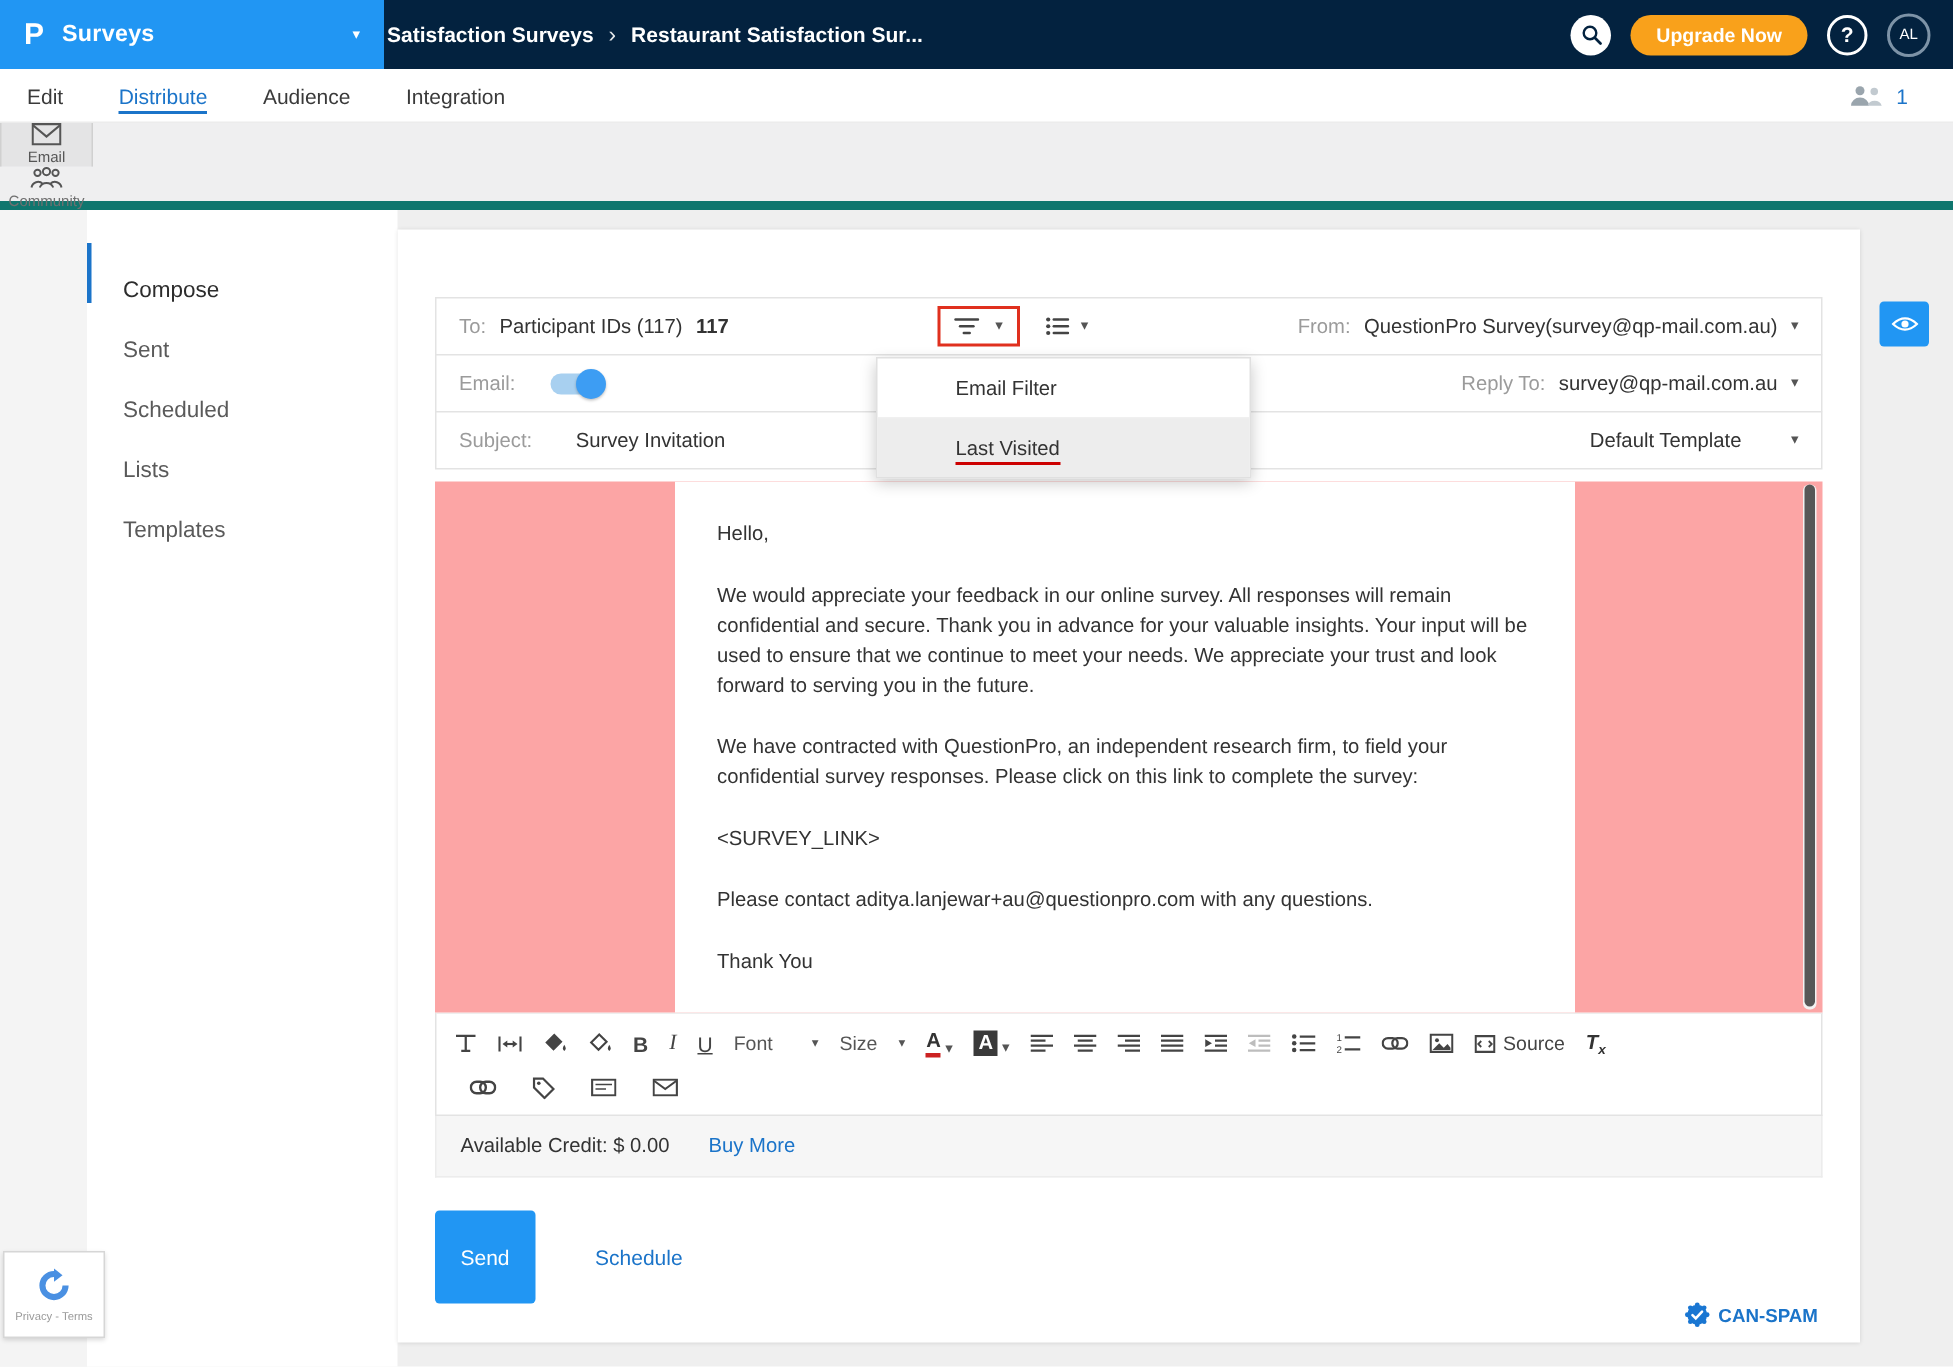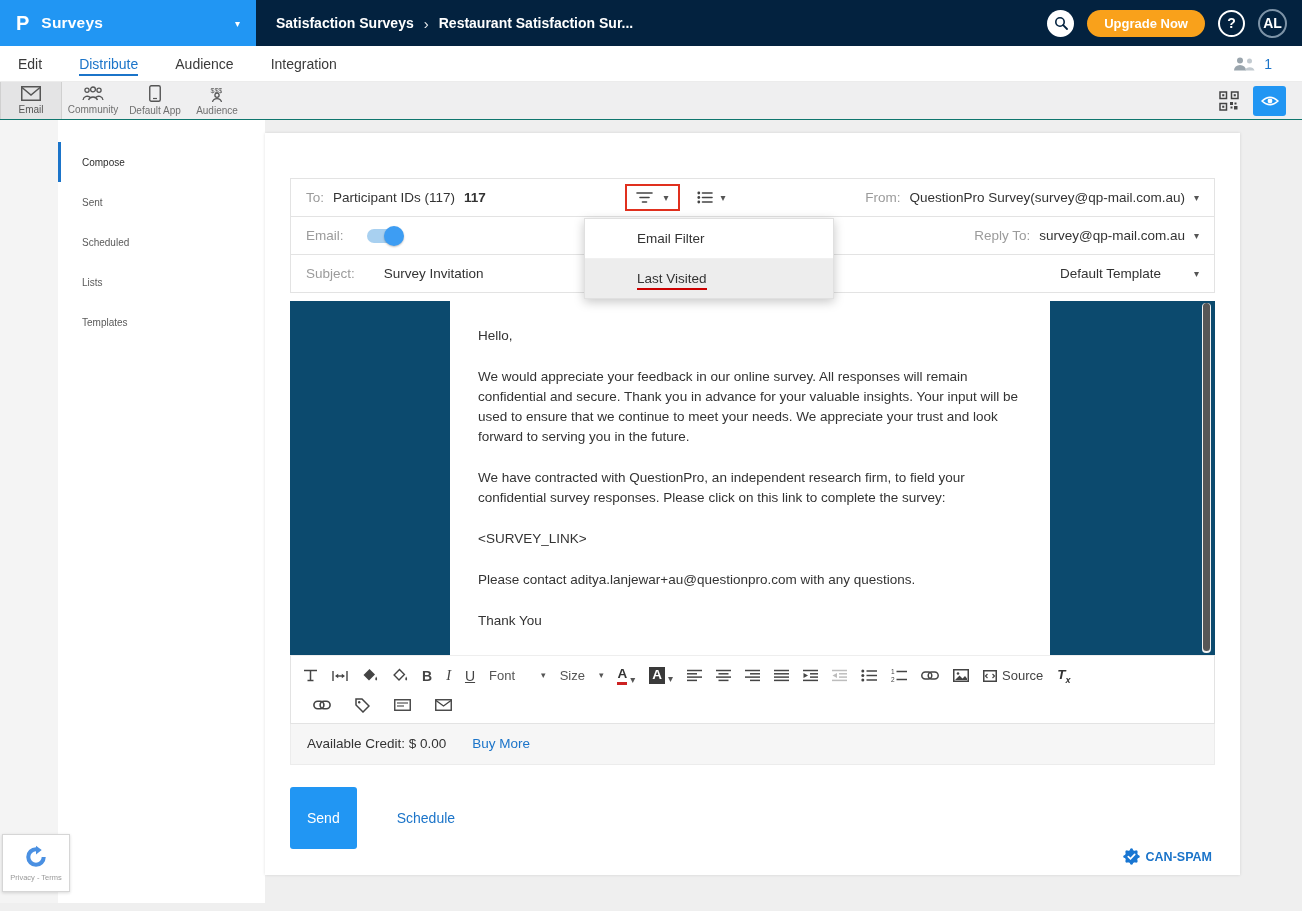--- a/index.html
+++ b/index.html
@@ -6,53 +6,53 @@
   html,body { width:1302px; height:911px; }
   body { font-family:"Liberation Sans","DejaVu Sans",sans-serif; background:#efefef; overflow:hidden; position:relative; font-size:14px; color:#333; }
   svg { display:block; }
 
   
   .topbar { height:46px; background:#03223f; display:flex; align-items:center; color:#fff; }
   .logo-area { width:256px; height:100%; background:#2196f3; display:flex; align-items:center; padding:0 16px; cursor:pointer; }
   .logo-glyph { font-size:20px; font-weight:700; margin-right:12px; }
   .product-name { font-size:15.5px; font-weight:700; letter-spacing:.2px; }
   .logo-caret { margin-left:auto; font-size:10px; color:#fff; }
-  .breadcrumb { display:flex; align-items:center; gap:10px; margin-left:20px; font-size:14px; font-weight:700; }
+  .breadcrumb { display:flex; align-items:center; gap:10px; margin-left:2px; font-size:14px; font-weight:700; }
   .crumb-sep { font-weight:400; font-size:15px; opacity:.9; }
   .topbar-right { margin-left:auto; display:flex; align-items:center; gap:13px; padding-right:15px; }
   .search-btn { width:27px; height:27px; border-radius:50%; background:#fff; display:flex; align-items:center; justify-content:center; cursor:pointer; }
   .upgrade-btn { background:#f9a11b; color:#fff; border:none; border-radius:14px; padding:6px 17px; font-size:13px; font-weight:700; cursor:pointer; font-family:inherit; }
   .help-btn { width:27px; height:27px; border-radius:50%; border:2px solid #fff; display:flex; align-items:center; justify-content:center; font-size:14px; font-weight:700; cursor:pointer; color:#fff; }
-  .avatar { width:29px; height:29px; border-radius:50%; border:2px solid #7d93a7; display:flex; align-items:center; justify-content:center; font-size:14px; font-weight:700; cursor:pointer; }
+  .avatar { width:29px; height:29px; border-radius:50%; border:2px solid #7d93a7; display:flex; align-items:center; justify-content:center; font-size:10px; font-weight:400; cursor:pointer; }
 
   
   .tabbar { height:36px; background:#fff; display:flex; align-items:center; padding:0 18px; gap:37px; border-bottom:1px solid #ececec; }
   .tab { font-size:14px; color:#3a3a3a; cursor:pointer; height:100%; display:flex; align-items:center; }
   .tab span { padding:4px 0; }
   .tab.active { color:#1b74c9; }
   .tab.active span { border-bottom:2px solid #1b74c9; padding-bottom:2px; }
   .collab { margin-left:auto; display:flex; align-items:center; gap:8px; cursor:pointer; padding-right:12px; }
   .collab-count { color:#1b74c9; font-size:14px; }
 
   
-  .channelbar { height:38px; background:#efeff0; border-bottom:1px solid #0f766e; display:flex; align-items:stretch; }
+  .channelbar { height:58px; background:#efeff0; border-bottom:6px solid #0f766e; display:flex; align-items:stretch;flex-direction:column; }
   .channel { width:62px; display:flex; flex-direction:column; align-items:center; justify-content:center; gap:3px; font-size:10px; color:#707070; cursor:pointer; }
   .channel.active { background:#e4e4e5; border-left:1px solid #d0d0d0; border-right:1px solid #d0d0d0; color:#555; }
   .channel-right { margin-left:auto; display:flex; align-items:center; gap:14px; padding-right:16px; }
   .qr-btn { cursor:pointer; }
   .url-box { width:238px; height:30px; background:#fff; border:1px solid #d9d9d9; border-radius:2px; display:flex; align-items:center; padding:0 8px; gap:6px; }
   .url-input { border:none; outline:none; flex:1; font-size:12.5px; color:#55748e; font-family:inherit; background:transparent; }
   .pencil-btn { cursor:pointer; }
   .eye-btn { width:33px; height:30px; background:#2196f3; border:none; border-radius:3px; display:flex; align-items:center; justify-content:center; cursor:pointer; }
 
   
   .content { display:flex; height:783px; }
   .gutter { width:58px; background:#f4f4f4; }
   .sidebar { width:207px; background:#fff; padding-top:22px; }
-  .side-item { height:40px; display:flex; align-items:center; padding-left:24px; font-size:10px; color:#5a5a5a; cursor:pointer; }
+  .side-item { height:40px; display:flex; align-items:flex-end; padding-left:24px; font-size:15px; color:#5a5a5a; cursor:pointer; }
   .side-item.active { border-left:3px solid #1b74c9; padding-left:21px; color:#2d2d2d; }
   .main { flex:1; padding:13px 62px 0 0; }
   .card { background:#fff; height:742px; box-shadow:0 0 3px rgba(0,0,0,.12); position:relative; padding:45px 25px 0; }
 
   
   .form-row { border:1px solid #e3e3e3; height:39px; display:flex; align-items:center; padding:0 15px; font-size:13.5px; background:#fff; }
   .form-row + .form-row { margin-top:-1px; }
   .lbl { color:#9b9b9b; }
   .val { color:#333; }
   .bold { font-weight:700; }
@@ -67,21 +67,21 @@
   .toggle .knob { position:absolute; right:-3px; top:-3px; width:20px; height:20px; border-radius:50%; background:#3d9df3; box-shadow:0 1px 2px rgba(0,0,0,.25); }
 
   
   .filter-menu { position:absolute; left:319px; top:85px; width:250px; background:#fff; border:1px solid #e0e0e0; box-shadow:0 3px 10px rgba(0,0,0,.22); z-index:10; }
   .menu-item { padding:12px 0 12px 52px; font-size:13.5px; color:#333; cursor:pointer; }
   .menu-item + .menu-item { border-top:1px solid #f0f0f0; }
   .menu-item.highlighted { background:#ededed; }
   .menu-item.highlighted span { border-bottom:2px solid #cc0000; padding-bottom:2px; }
 
   
-  .editor-body { position:relative; height:354px; background:#0c4a6e; margin-top:8px; overflow:hidden;text-decoration:underline; }
+  .editor-body { position:relative; height:354px; background:#fca5a5; margin-top:8px; overflow:hidden;text-decoration:underline; }
   .email-page { position:absolute; left:160px; top:0; width:600px; min-height:100%; background:#fff; padding:25px 28px; cursor:text; }
   .email-page p { font-size:13.5px; line-height:20px; color:#333; margin-bottom:21px; }
   .vscroll { position:absolute; right:4px; top:2px; width:9px; height:350px; background:#f2f2f2; border-radius:4px; }
   .vscroll-thumb { position:absolute; top:0; left:1px; width:7px; height:348px; background:#575757; border-radius:4px; cursor:pointer; }
 
   
   .editor-toolbar { border:1px solid #e3e3e3; border-top:1px solid #eee; background:#fff; padding:11px 12px 8px; }
   .tb-row1 { display:flex; align-items:center; gap:14px; }
   .tb-row2 { display:flex; align-items:center; gap:24px; padding:13px 6px 2px 10px; }
   .tb-btn { display:flex; align-items:center; cursor:pointer; color:#444; }

